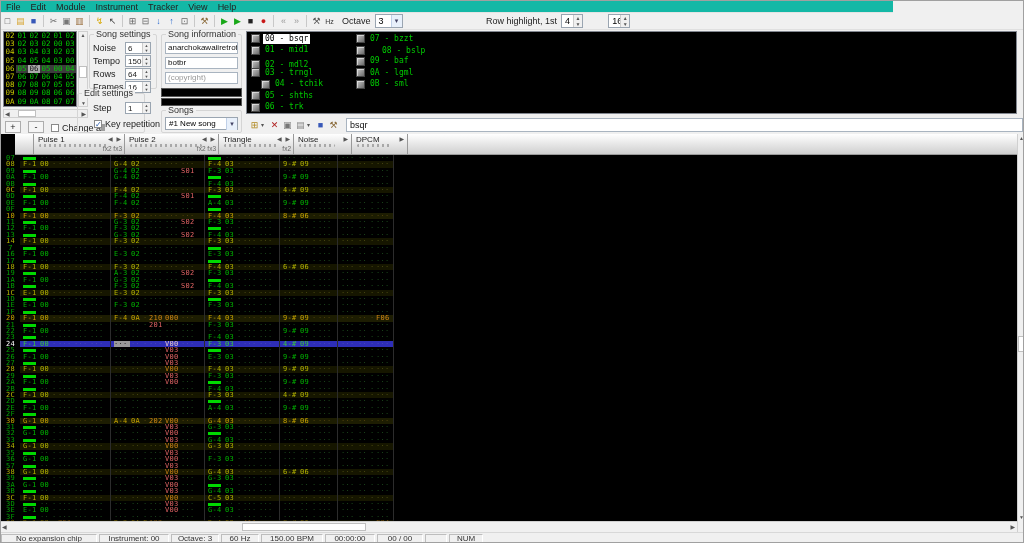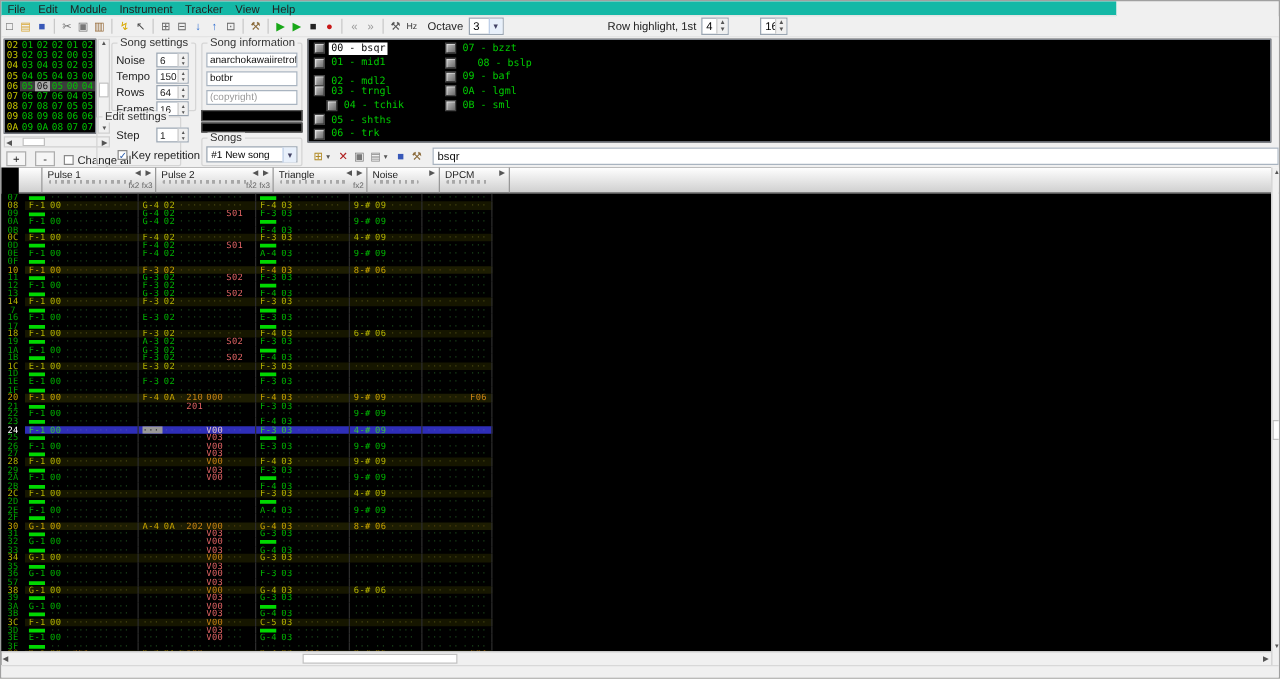--- a/index.html
+++ b/index.html
@@ -1047,15 +1047,26 @@
       <span class="rarr">▶</span>
     </div>
   </div>
   <div class="pat-vscroll">
     <div class="uarr">▲</div>
     <div class="vthumb"></div>
     <div class="darr">▼</div>
   </div>
 
   <div class="statusbar">
+    <span id="sb-segs" style="display:flex;align-items:center;">
+        <span class="sb-seg" style="min-width: 96px;">No expansion chip</span>
+        <span class="sb-seg" style="min-width: 70px;">Instrument: 00</span>
+        <span class="sb-seg" style="min-width: 48px;">Octave: 3</span>
+        <span class="sb-seg" style="min-width: 38px;">60 Hz</span>
+        <span class="sb-seg" style="min-width: 62px;">150.00 BPM</span>
+        <span class="sb-seg" style="min-width: 50px;">00:00:00</span>
+        <span class="sb-seg" style="min-width: 46px;">00 / 00</span>
+        <span class="sb-seg" style="min-width: 22px;"></span>
+        <span class="sb-seg" style="min-width: 34px;">NUM</span>
+      </span>
   </div>
 
 </div>
 
 </body></html>

